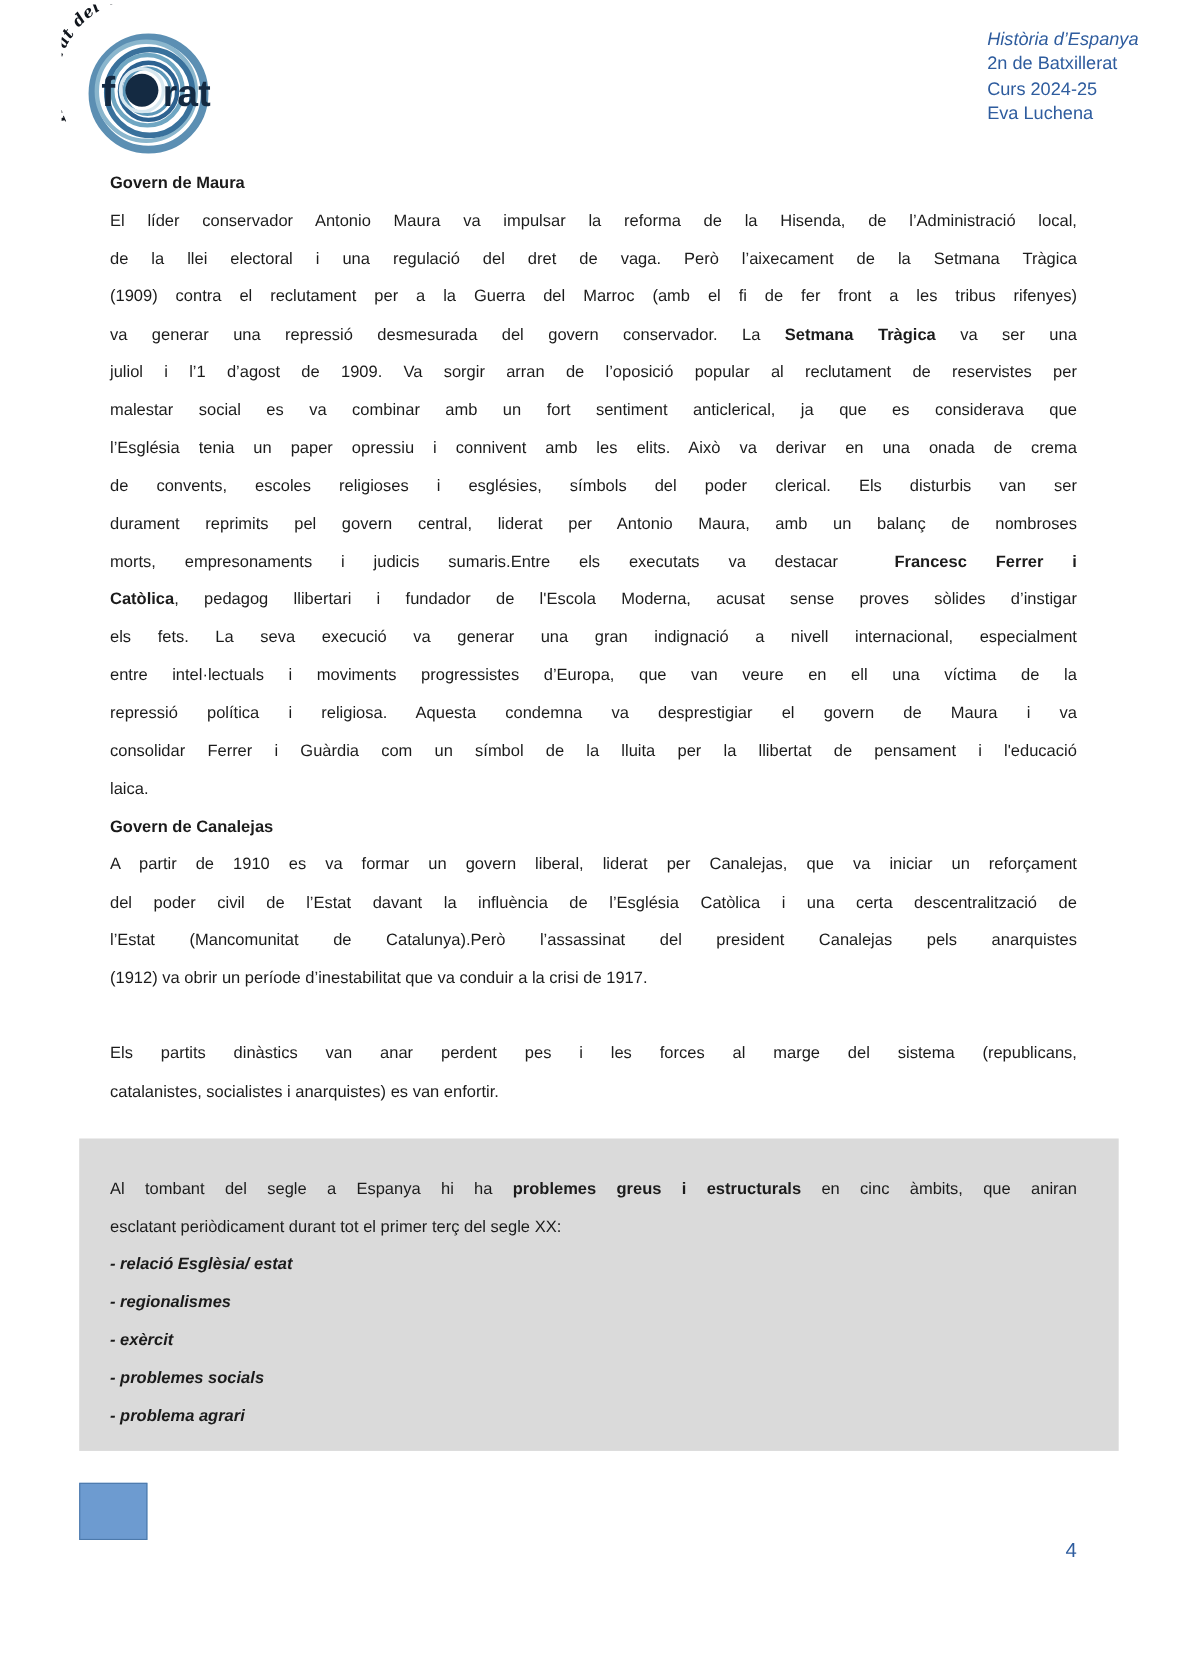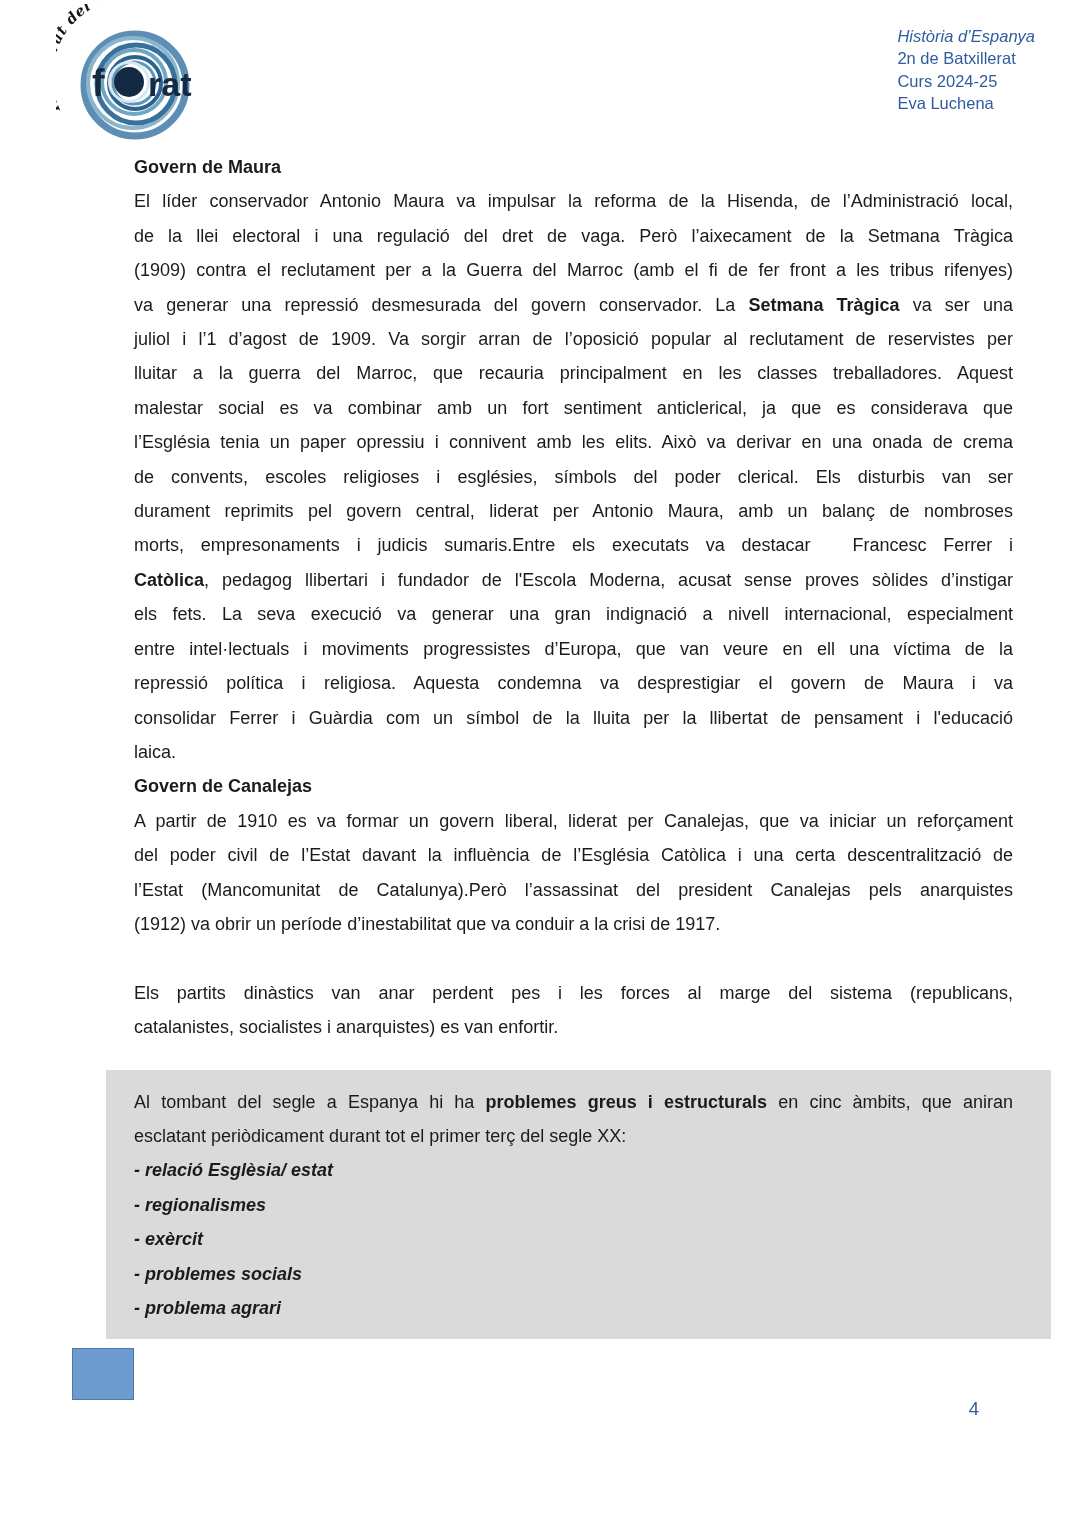--- a/index.html
+++ b/index.html
@@ -10,31 +10,31 @@
   
   .logo-svg{position:absolute;left:56px;top:4px;width:152px;height:140px;}
   .course-info{
     position:absolute;top:25px;right:45px;
     color:var(--header-text);font-size:16.5px;line-height:22.4px;font-weight:400;
   }
   .course-info .italic{font-style:italic;}
   
   .content{
     position:absolute;left:100px;top:150px;width:879px;
-    font-size:18px;line-height:34.4px;margin-left:34px;
+    font-size:15px;line-height:34.4px;
   }
   .content .heading{font-weight:700;}
   .content .list-item{font-weight:700;font-style:italic;}
   .content .line{text-align:left;}
   .content .line.just{text-align:justify;text-align-last:justify;}
   .content .spacer{height:34.4px;}
   .graybox{
     background:var(--highlight-box);
     margin:25px -38px 0 -28px;
-    padding:15px 38px 14px 28px;
+    padding:29px 38px 14px 28px;
   }
   .blue-square{
     position:absolute;left:72px;top:1348px;width:62px;height:52px;
     box-sizing:border-box;
     background:var(--accent-square-fill);
     border:1.5px solid var(--accent-square-border);
   }
   .page-number{
     position:absolute;top:1398px;right:101px;
     color:var(--header-text);font-size:18.5px;
@@ -74,26 +74,25 @@
   </div>
 
   <div class="content">
       <div class="heading">Govern de Maura</div>
       <div class="para">
         <div class="line just"><span>El líder conservador Antonio Maura va impulsar la reforma de la Hisenda, de l’Administració local,</span></div>
         <div class="line just"><span>de la llei electoral i una regulació del dret de vaga. Però l’aixecament de la Setmana Tràgica</span></div>
         <div class="line just"><span>(1909) contra el reclutament per a la Guerra del Marroc (amb el fi de fer front a les tribus rifenyes)</span></div>
         <div class="line just"><span>va generar una repressió desmesurada del govern conservador. La </span><span style="font-weight: bold;">Setmana Tràgica</span><span> va ser una</span></div>
         <div class="line just"><span>juliol i l’1 d’agost de 1909. Va sorgir arran de l’oposició popular al reclutament de reservistes per</span></div>
-        <div class="line just"><span>lluitar a la guerra del Marroc, que recauria principalment en les classes treballadores. Aquest</span></div>
         <div class="line just"><span>malestar social es va combinar amb un fort sentiment anticlerical, ja que es considerava que</span></div>
         <div class="line just"><span>l’Església tenia un paper opressiu i connivent amb les elits. Això va derivar en una onada de crema</span></div>
         <div class="line just"><span>de convents, escoles religioses i esglésies, símbols del poder clerical. Els disturbis van ser</span></div>
         <div class="line just"><span>durament reprimits pel govern central, liderat per Antonio Maura, amb un balanç de nombroses</span></div>
-        <div class="line just"><span>morts, empresonaments i judicis sumaris.Entre els executats va destacar </span><span style="font-weight: normal; padding-left: 25px;">Francesc Ferrer i</span></div>
+        <div class="line just"><span>morts, empresonaments i judicis sumaris.Entre els executats va destacar </span><span style="font-weight: bold; padding-left: 25px;">Francesc Ferrer i</span></div>
         <div class="line just"><span style="font-weight: bold;">Catòlica</span><span>, pedagog llibertari i fundador de l'Escola Moderna, acusat sense proves sòlides d’instigar</span></div>
         <div class="line just"><span>els fets. La seva execució va generar una gran indignació a nivell internacional, especialment</span></div>
         <div class="line just"><span>entre intel·lectuals i moviments progressistes d’Europa, que van veure en ell una víctima de la</span></div>
         <div class="line just"><span>repressió política i religiosa. Aquesta condemna va desprestigiar el govern de Maura i va</span></div>
         <div class="line just"><span>consolidar Ferrer i Guàrdia com un símbol de la lluita per la llibertat de pensament i l'educació</span></div>
         <div class="line"><span>laica.</span></div>
       </div>
       <div class="heading">Govern de Canalejas</div>
       <div class="para">
         <div class="line just"><span>A partir de 1910 es va formar un govern liberal, liderat per Canalejas, que va iniciar un reforçament</span></div>

